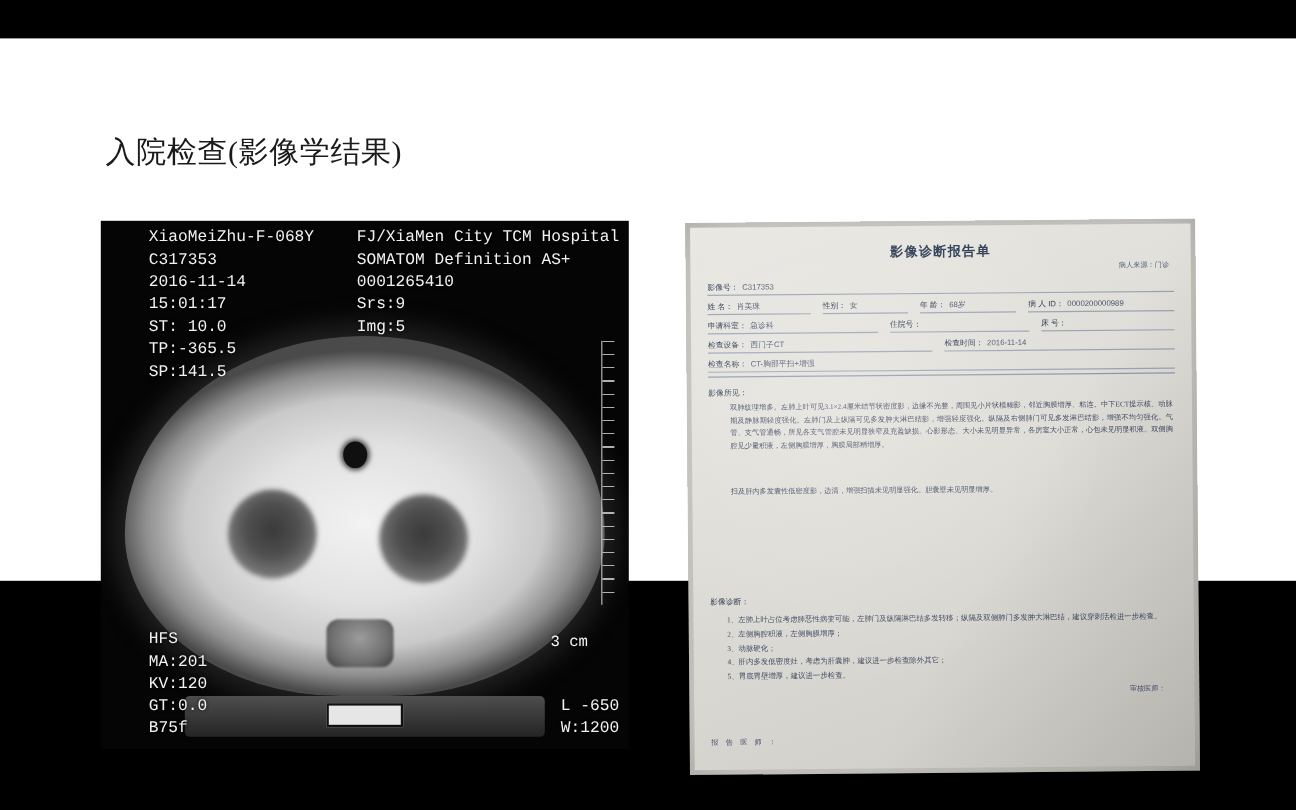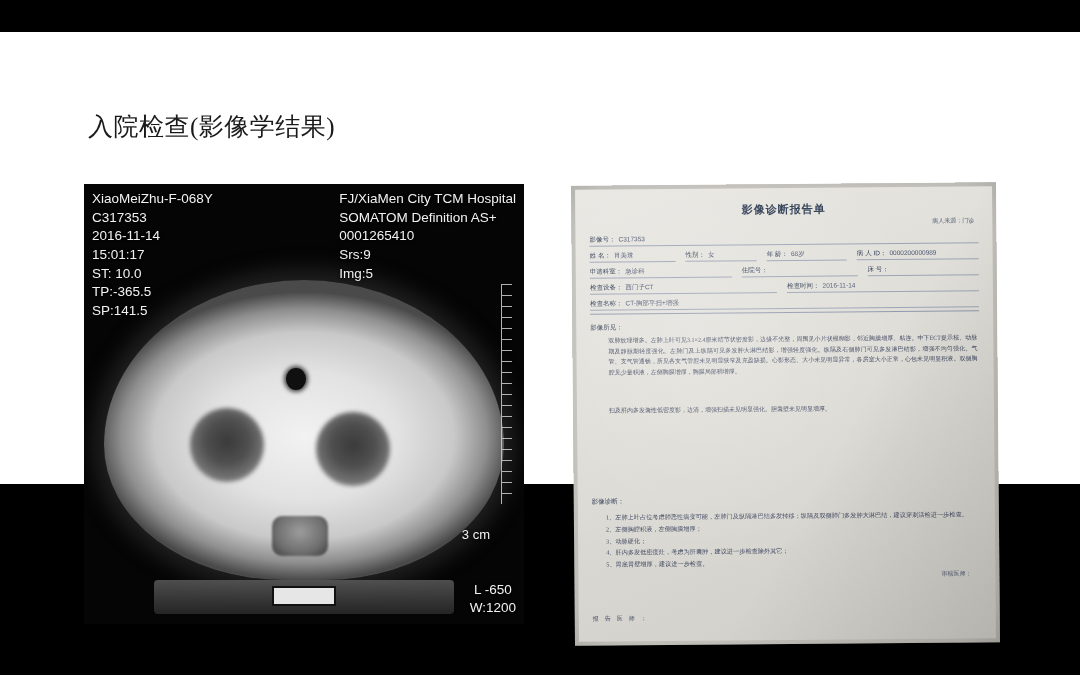--- a/index.html
+++ b/index.html
@@ -124,24 +124,25 @@
     height: 220px;
     border-left: 1px solid #cfcfcf;
     background:
       repeating-linear-gradient(to bottom, #cfcfcf 0 1px, transparent 1px 11px);
     opacity: 0.85;
   }
   .ct-text {
     position: absolute;
     color: #f2f2f2;
     font-size: 13.5px;
-    font-family: Liberation Sans, sans-serif;
+    font-family: Liberation Mono, monospace;
     white-space: pre;
     text-shadow: 0 0 3px rgba(0,0,0,0.9);
     line-height: 1.38;
+    margin-left: 32px;
   }
   .ct-tl { left: 8px; top: 6px; }
   .ct-tr { right: 8px; top: 6px; text-align: left; }
   .ct-bl { left: 8px; bottom: 6px; }
   .ct-br { right: 8px; bottom: 6px; text-align: center; }
   .ct-scale { right: 34px; bottom: 80px; font-size: 13px; }
 
   
   .report-wrap {
     position: absolute;
@@ -273,20 +274,25 @@
 2016-11-14
 15:01:17
 ST: 10.0
 TP:-365.5
 SP:141.5</div>
     <div class="ct-text ct-tr">FJ/XiaMen City TCM Hospital
 SOMATOM Definition AS+
 0001265410
 Srs:9
 Img:5</div>
+    <div class="ct-text ct-bl">HFS
+MA:201
+KV:120
+GT:0.0
+B75f</div>
     <div class="ct-text ct-br">L -650
 W:1200</div>
     <div class="ct-text ct-scale">3 cm</div>
   </div>
 
   <div class="report-wrap">
     <div class="report-paper">
 
       <div class="rep-title">影像诊断报告单</div>
       <div class="rep-hdr-right">病人来源：门诊</div>

